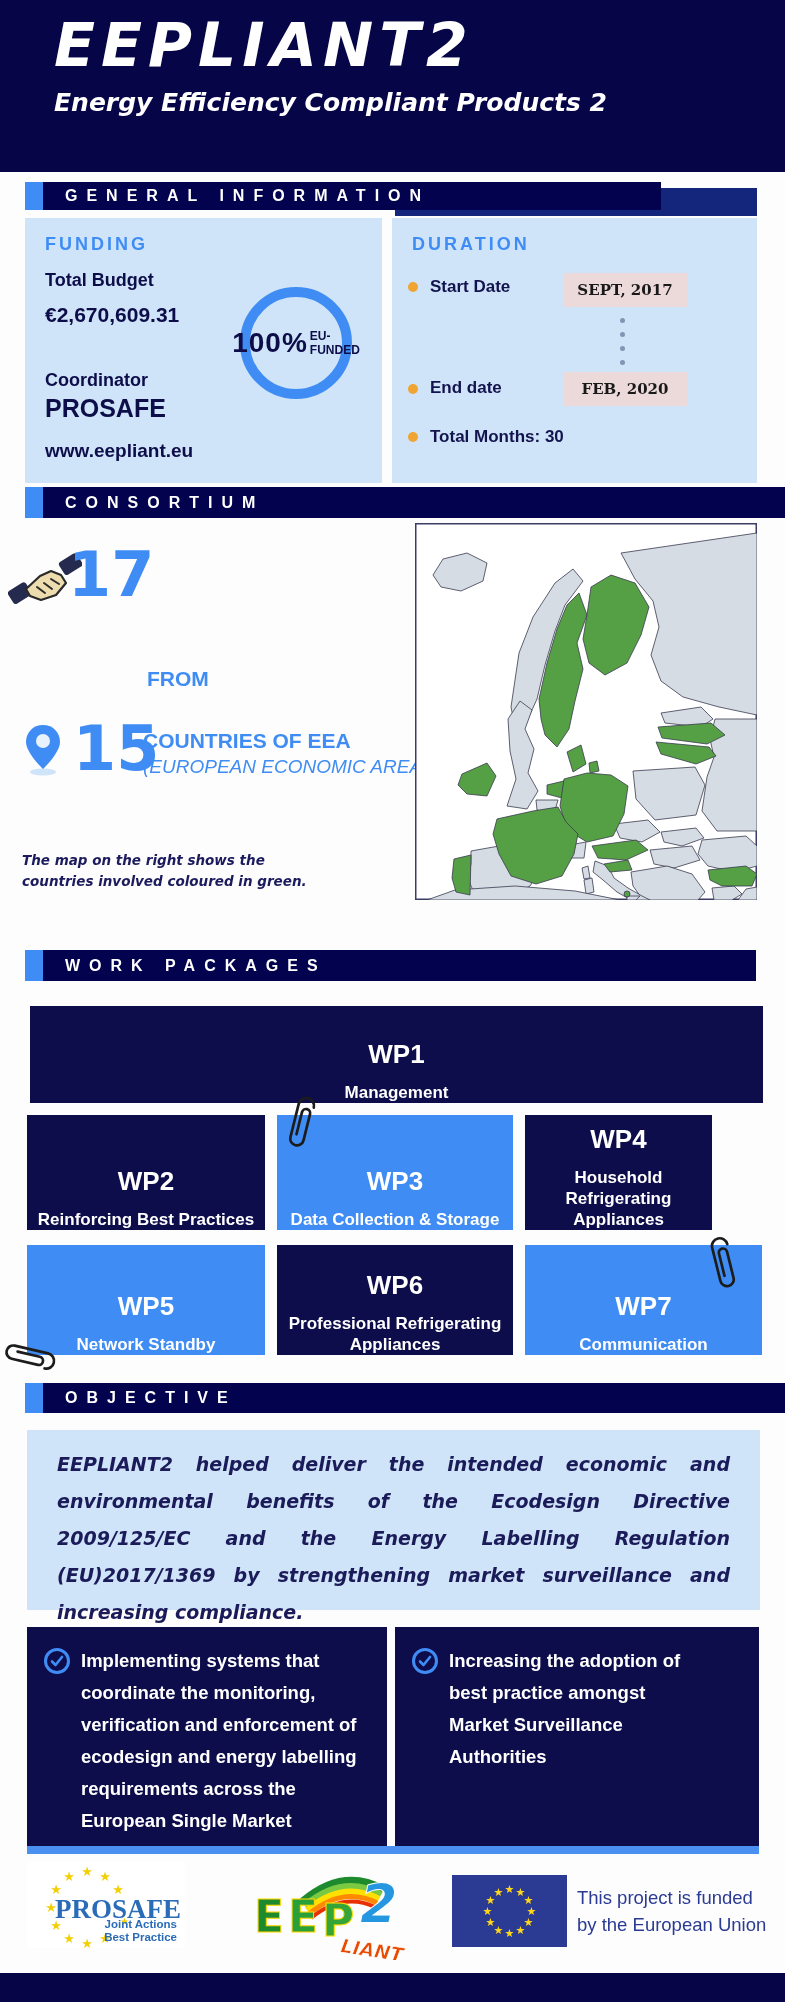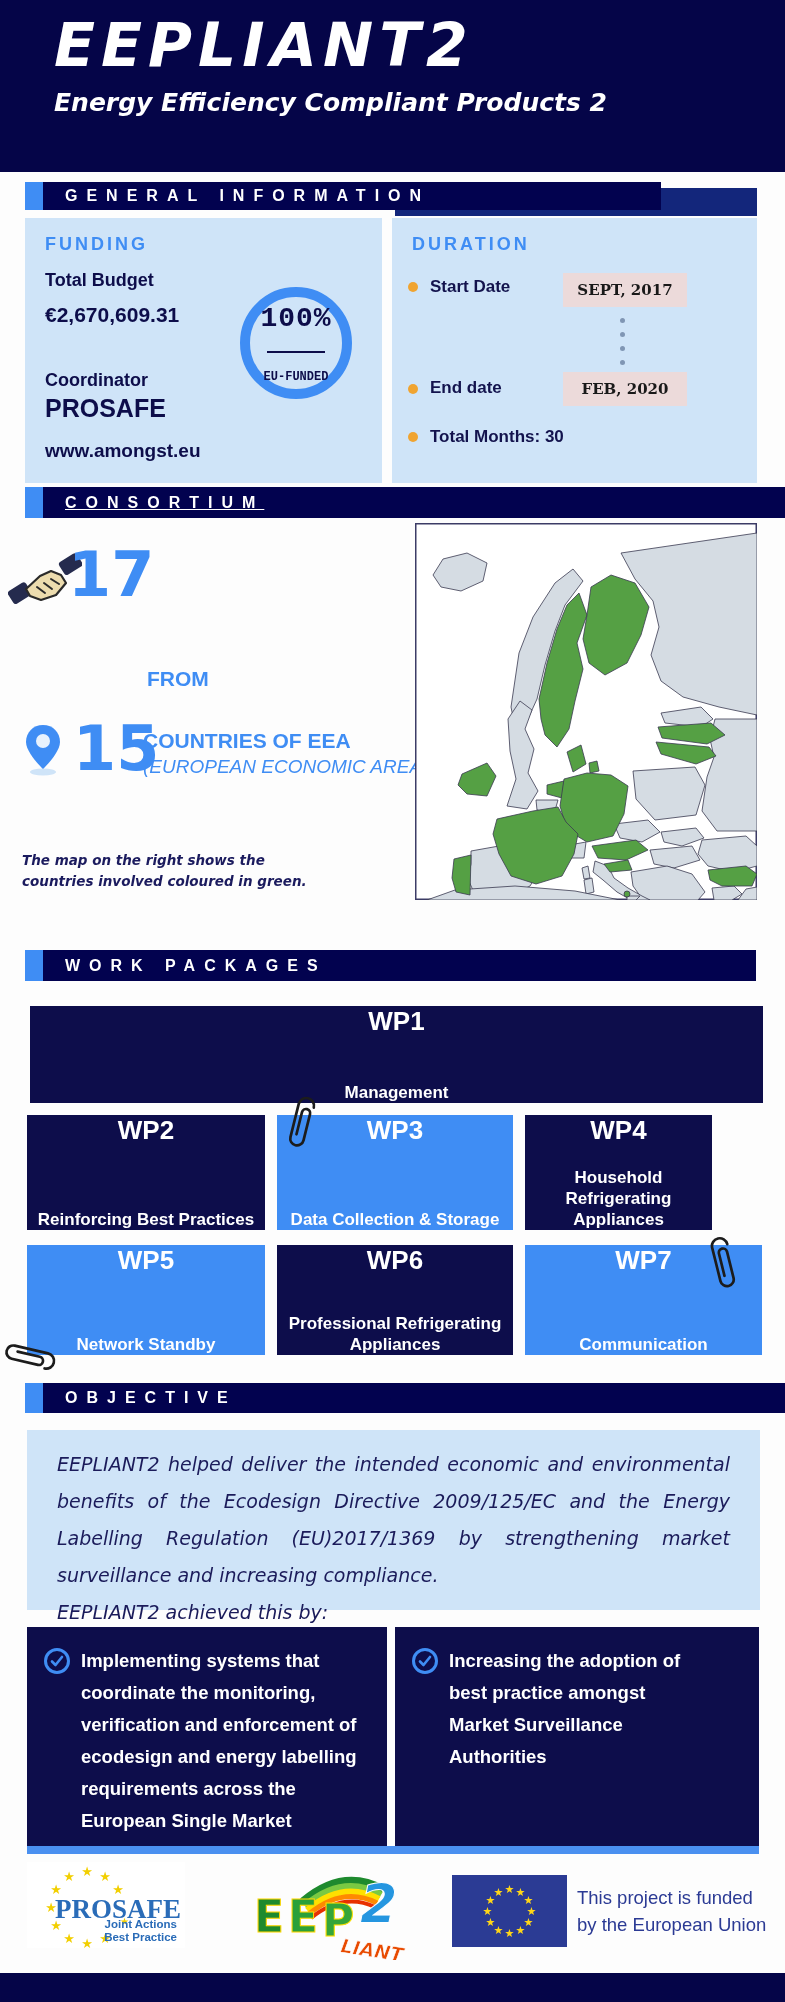--- a/index.html
+++ b/index.html
@@ -11,35 +11,35 @@
   .top-header { left:0; top:0; width:785px; height:172px; background:#050548; }
   .main-title { left:54px; top:10px; color:#fff; font-size:60px; font-weight:800; font-style:italic; letter-spacing:6px; font-family:"DejaVu Sans", sans-serif; }
   .main-subtitle { left:54px; top:88px; color:#fff; font-size:25px; font-weight:700; font-style:italic; font-family:"DejaVu Sans", sans-serif; }
 
   
   .bar { background:#02024f; color:#fff; display:flex; align-items:center; }
   .bar .accent { width:18px; align-self:stretch; background:#3f8df4; flex:0 0 18px; }
   .bar .bar-label { font-size:16px; font-weight:700; letter-spacing:9px; padding-left:22px; white-space:nowrap; }
   .gi-bar { left:25px; top:182px; width:636px; height:28px; z-index:2; }
   .gi-shadow { left:395px; top:188px; width:362px; height:28px; background:#13267b; z-index:1; }
-  .cons-bar { left:25px; top:487px; width:760px; height:31px;text-decoration:underline; }
+  .cons-bar { left:25px; top:487px; width:760px; height:31px; }
   .wp-bar { left:25px; top:950px; width:731px; height:31px; }
   .obj-bar { left:25px; top:1383px; width:760px; height:30px; }
 
   
   .panel { background:#cfe4f8; }
   .panel-left { left:25px; top:218px; width:357px; height:265px; }
   .panel-right { left:392px; top:218px; width:365px; height:265px; }
   .col-heading { font-size:18px; font-weight:700; letter-spacing:3px; color:#3f8df4; }
   .navy-text { color:#0d0d4a; }
   .funding-heading { left:45px; top:234px; }
   .budget-label { left:45px; top:270px; font-size:18px; font-weight:700; }
   .budget-value { left:45px; top:303px; font-size:21px; font-weight:700; }
   .eu-badge { left:240px; top:287px; width:112px; height:112px; border:10px solid #3f8df4; border-radius:50%;
-              display:flex; flex-direction:column; align-items:center; justify-content:center; gap:17px;font-family:Liberation Mono, monospace; }
+              display:flex; flex-direction:row; align-items:center; justify-content:center; gap:1px; }
   .eu-badge .pct { font-size:28px; font-weight:800; color:#0d0d4a; letter-spacing:1px; }
   .eu-badge .rule { width:58px; height:2px; background:#0d0d4a; }
   .eu-badge .cap { font-size:12px; font-weight:700; color:#0d0d4a; }
   .coord-label { left:45px; top:370px; font-size:18px; font-weight:700; }
   .coord-value { left:45px; top:394px; font-size:25px; font-weight:800; }
   .website { left:45px; top:440px; font-size:19px; font-weight:700; color:#0d0d4a; text-decoration:none; }
 
   .duration-heading { left:412px; top:234px; }
   .drow-label { font-size:17px; font-weight:700; color:#13134d; }
   .bullet { width:10px; height:10px; border-radius:50%; background:#f0a431; }
@@ -49,39 +49,39 @@
   .dotcol span { width:5px; height:5px; border-radius:50%; background:#8096b4; }
 
   
   .big-num { color:#3f8df4; font-size:62px; font-weight:700; font-family:"DejaVu Sans", sans-serif; }
   .blue-lines { color:#3f8df4; font-size:21px; font-weight:700; line-height:33px; }
   .countries-sub { color:#3f8df4; font-size:19px; font-style:italic; font-weight:500; }
   .map-note { left:22px; top:850px; width:300px; font-size:13.5px; font-style:italic; font-weight:600; color:#1b1b5e; line-height:21px; font-family:"DejaVu Sans", sans-serif; }
   .map-box { left:415px; top:523px; width:342px; height:377px; }
 
   
-  .wp-card { background:#0d0d4b; color:#fff; display:flex; flex-direction:column; align-items:center; justify-content:space-between; gap:12px; text-align:center; }
+  .wp-card { background:#0d0d4b; color:#fff; display:flex; flex-direction:column; align-items:center; justify-content:flex-end; gap:12px; text-align:center; }
   .wp-card.blue { background:#3f8df4; }
   .wp-id { font-size:26px; font-weight:800; }
   .wp-label { font-size:17px; font-weight:700; line-height:21px; padding:0 10px; }
   .wp1 { left:30px; top:1006px; width:733px; height:97px; }
   .wp2 { left:27px;  top:1115px; width:238px; height:115px; }
   .wp3 { left:277px; top:1115px; width:236px; height:115px; }
   .wp4 { left:525px; top:1115px; width:187px; height:115px; }
   .wp5 { left:27px;  top:1245px; width:238px; height:110px; }
   .wp6 { left:277px; top:1245px; width:236px; height:110px; }
   .wp7 { left:525px; top:1245px; width:237px; height:110px; }
   .clip { position:absolute; z-index:3; }
   .clip1 { left:287px; top:1096px; transform:rotate(14deg); }
   .clip2 { left:12px; top:1328px; transform:rotate(103deg); }
   .clip3 { left:710px; top:1236px; transform:rotate(-14deg); }
 
   
   .obj-panel { left:27px; top:1430px; width:733px; height:180px; background:#cfe4f8; padding:16px 30px 0 30px; }
-  .obj-par { font-family:"DejaVu Sans", sans-serif; font-style:italic; font-weight:400; font-size:19px; color:#1b1b5a; line-height:37px; text-align:justify; }
+  .obj-par { font-family:"DejaVu Sans", sans-serif; font-style:italic; font-weight:700; font-size:19px; color:#1b1b5a; line-height:37px; text-align:justify; }
   .obj-lead { font-family:"DejaVu Sans", sans-serif; font-style:italic; font-weight:500; font-size:19px; color:#1b1b5a; line-height:37px; }
   .check-box { background:#0d0d4b; }
   .check-left  { left:27px;  top:1627px; width:360px; height:219px; }
   .check-right { left:395px; top:1627px; width:364px; height:219px; }
   .check-icon { position:absolute; left:16px; top:20px; }
   .check-text { position:absolute; left:54px; top:18px; right:18px; color:#fff; font-size:18.5px; font-weight:700; line-height:32px; }
   .blue-strip { left:27px; top:1846px; width:732px; height:8px; background:#4a90f0; }
 
   
   .eu-funding { left:577px; top:1884px; font-size:18.5px; font-weight:500; color:#2b3a94; line-height:27px; }
@@ -111,21 +111,21 @@
   <div class="abs navy-text budget-value">€2,670,609.31</div>
 
   <div class="abs eu-badge">
     <div class="pct">100%</div>
     <div class="rule"></div>
     <div class="cap">EU-FUNDED</div>
   </div>
 
   <div class="abs navy-text coord-label">Coordinator</div>
   <div class="abs navy-text coord-value">PROSAFE</div>
-  <a href="#" class="abs website">www.amongst.eu</a>
+  <a href="#" class="abs website">www.eepliant.eu</a>
 
   <div class="abs col-heading duration-heading">DURATION</div>
 
   <div class="abs bullet" style="left:408px; top:282px;"></div>
   <div class="abs drow-label" style="left:430px; top:277px;">Start Date</div>
   <div class="abs chip" style="left:563px; top:273px;">SEPT, 2017</div>
 
   <div class="abs dotcol">
     <span></span>
       <span></span>

